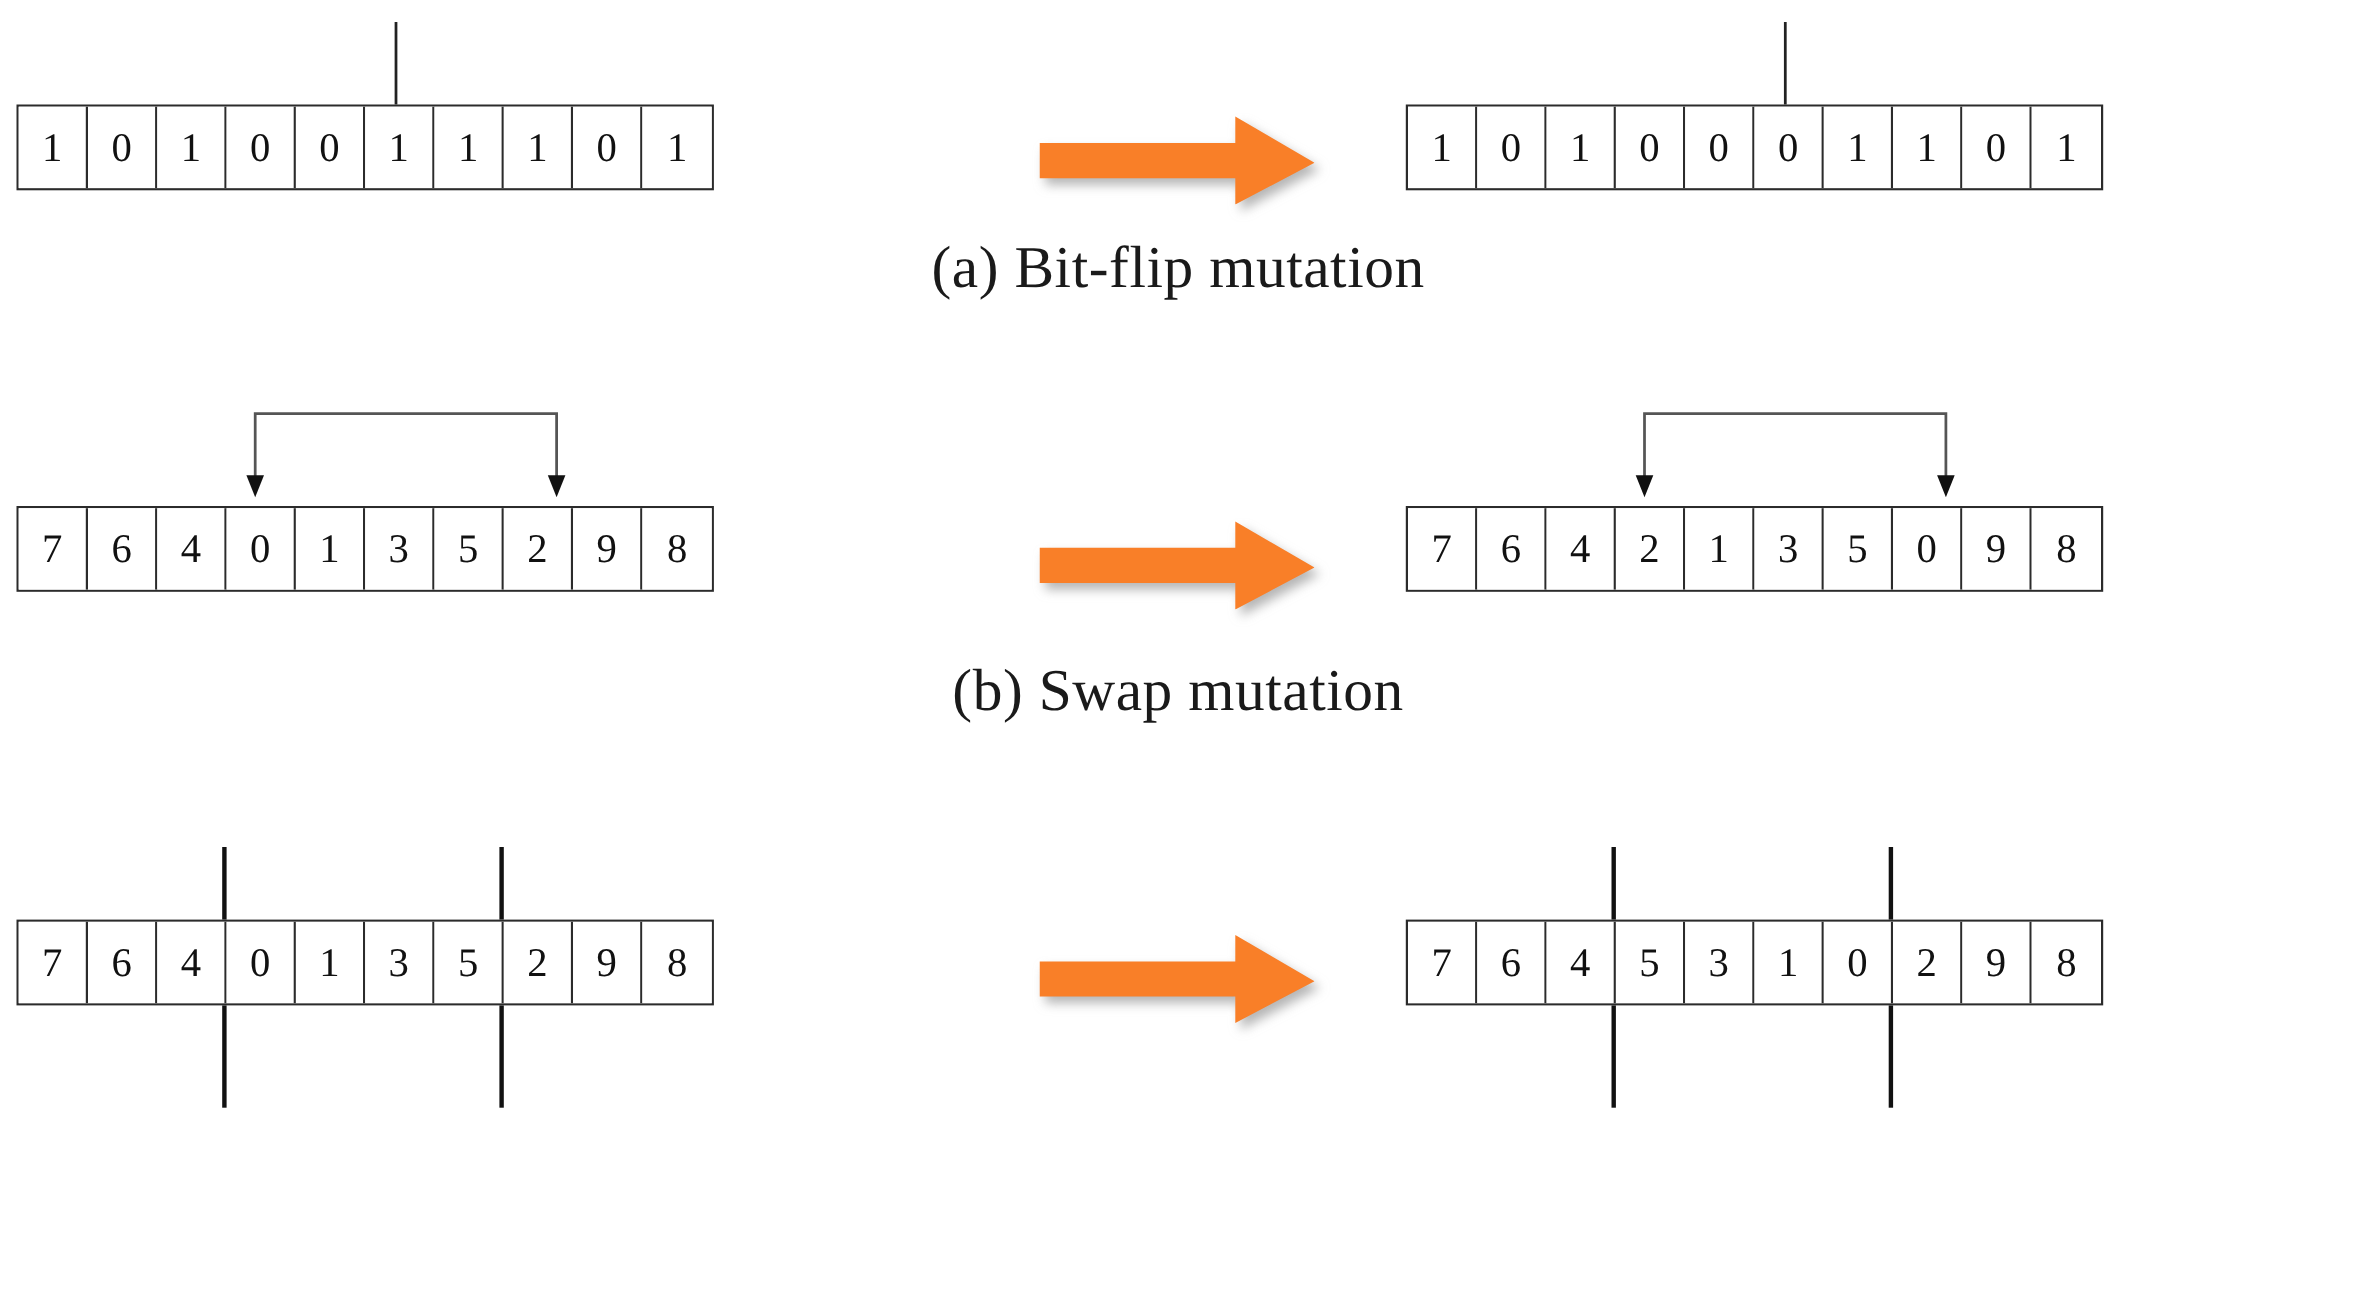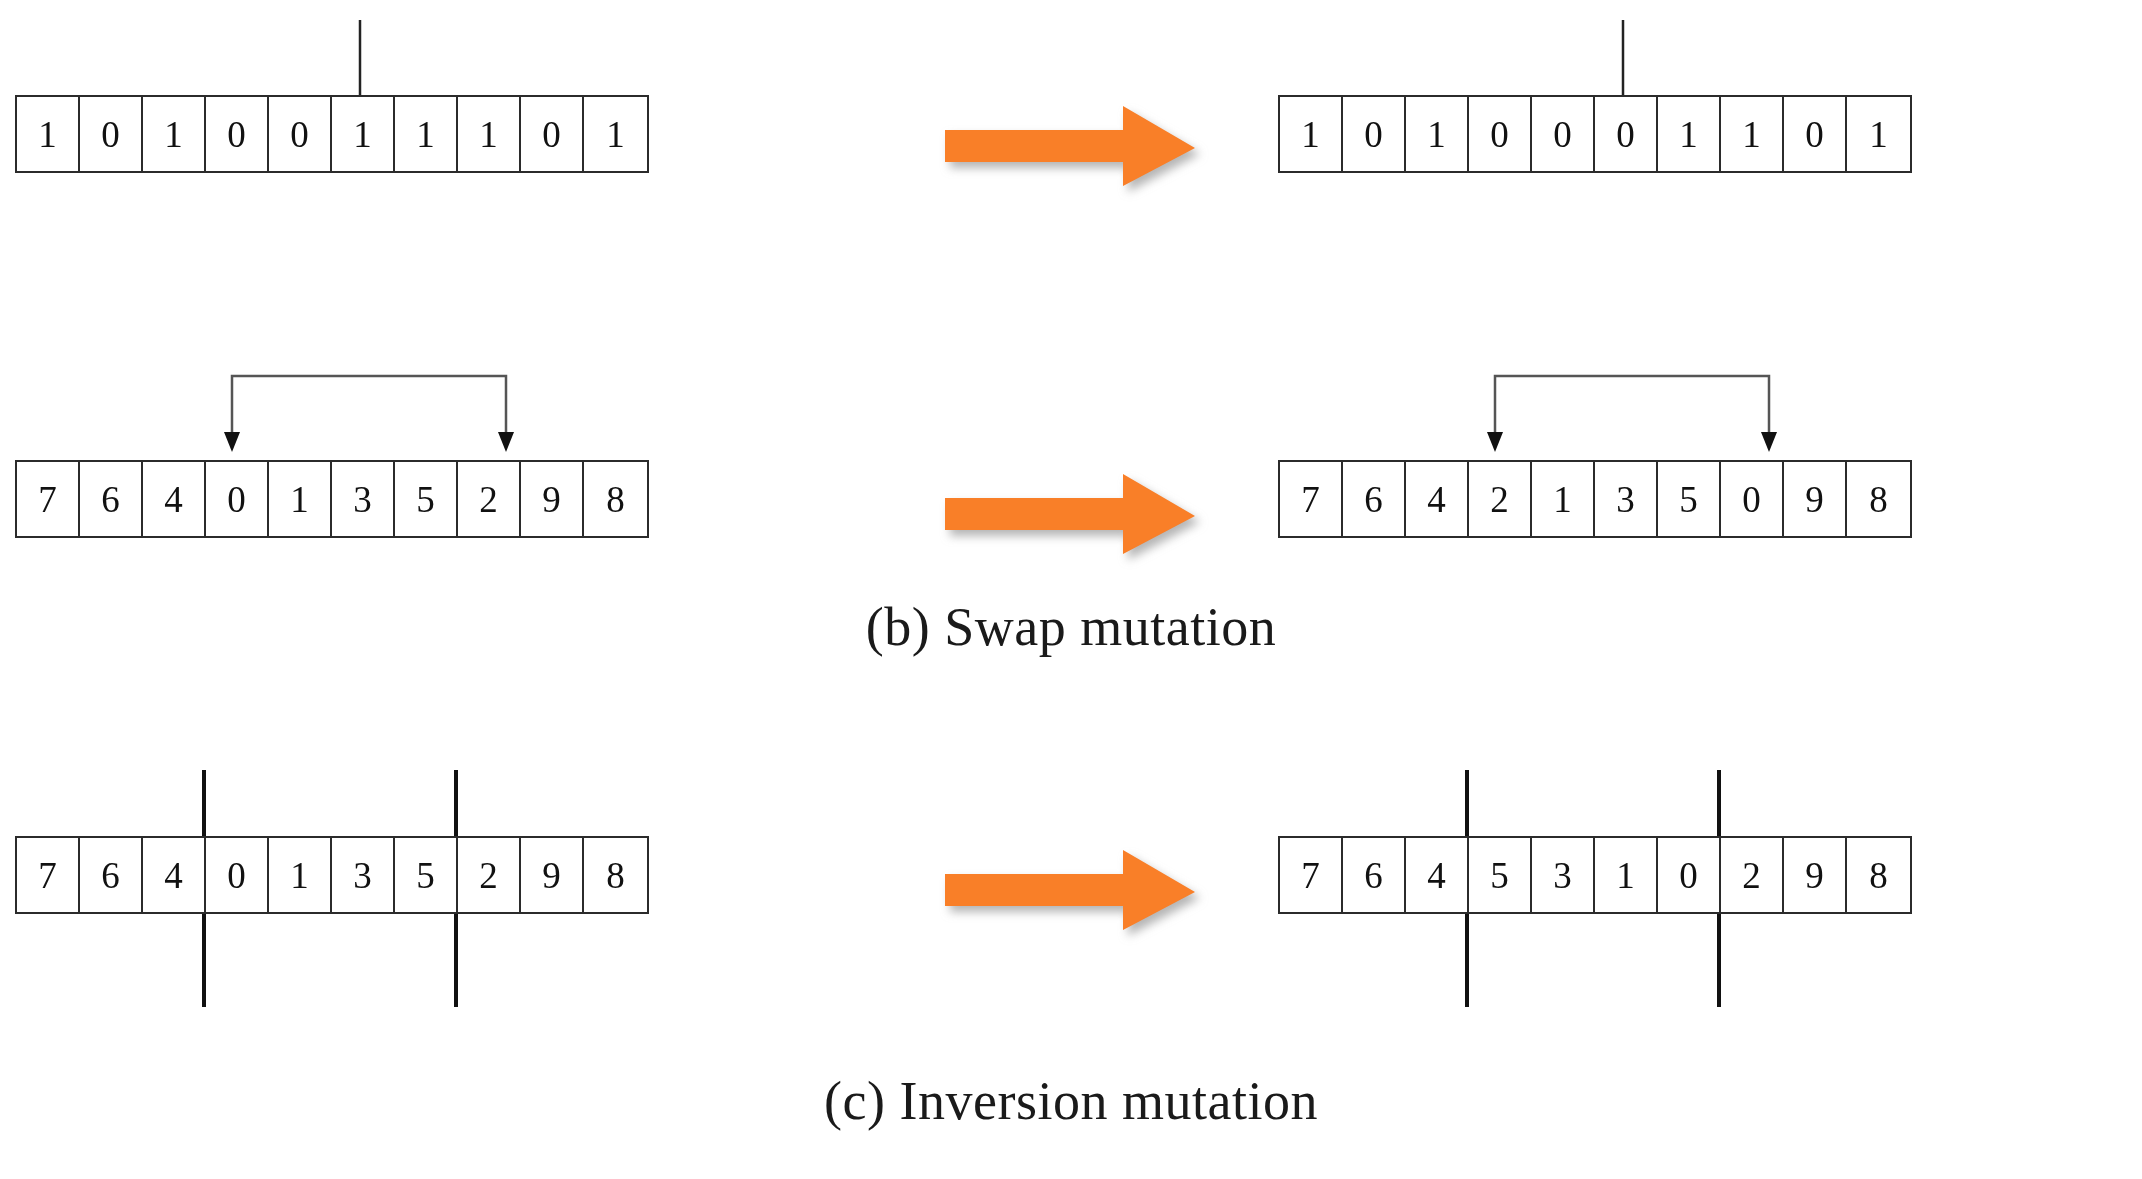--- a/index.html
+++ b/index.html
@@ -144,20 +144,21 @@
       <div class="cell">1</div>
       <div class="cell">0</div>
       <div class="cell">0</div>
       <div class="cell">0</div>
       <div class="cell">1</div>
       <div class="cell">1</div>
       <div class="cell">0</div>
       <div class="cell">1</div>
     </div>
 
+    <div class="caption" style="top:212px;">(a) Bit-flip mutation</div>
   </div>
 
   <div class="row row-b">
 
     <div class="bracket" style="left:219px; top:88px;">
       <svg width="300" height="86" viewBox="0 0 300 86">
         <path d="M13,72 L13,8 L287,8 L287,72" fill="none" stroke="#555" stroke-width="2.5"></path>
         <polygon points="13,84 5,64 21,64" fill="#111"></polygon>
         <polygon points="287,84 279,64 295,64" fill="#111"></polygon>
       </svg>
@@ -239,16 +240,15 @@
       <div class="cell">4</div>
       <div class="cell">5</div>
       <div class="cell">3</div>
       <div class="cell">1</div>
       <div class="cell">0</div>
       <div class="cell">2</div>
       <div class="cell">9</div>
       <div class="cell">8</div>
     </div>
 
-    <div class="caption" style="top:320px;">(c) Inversion mutation</div>
   </div>
 
 </div>
 
 </body></html>

